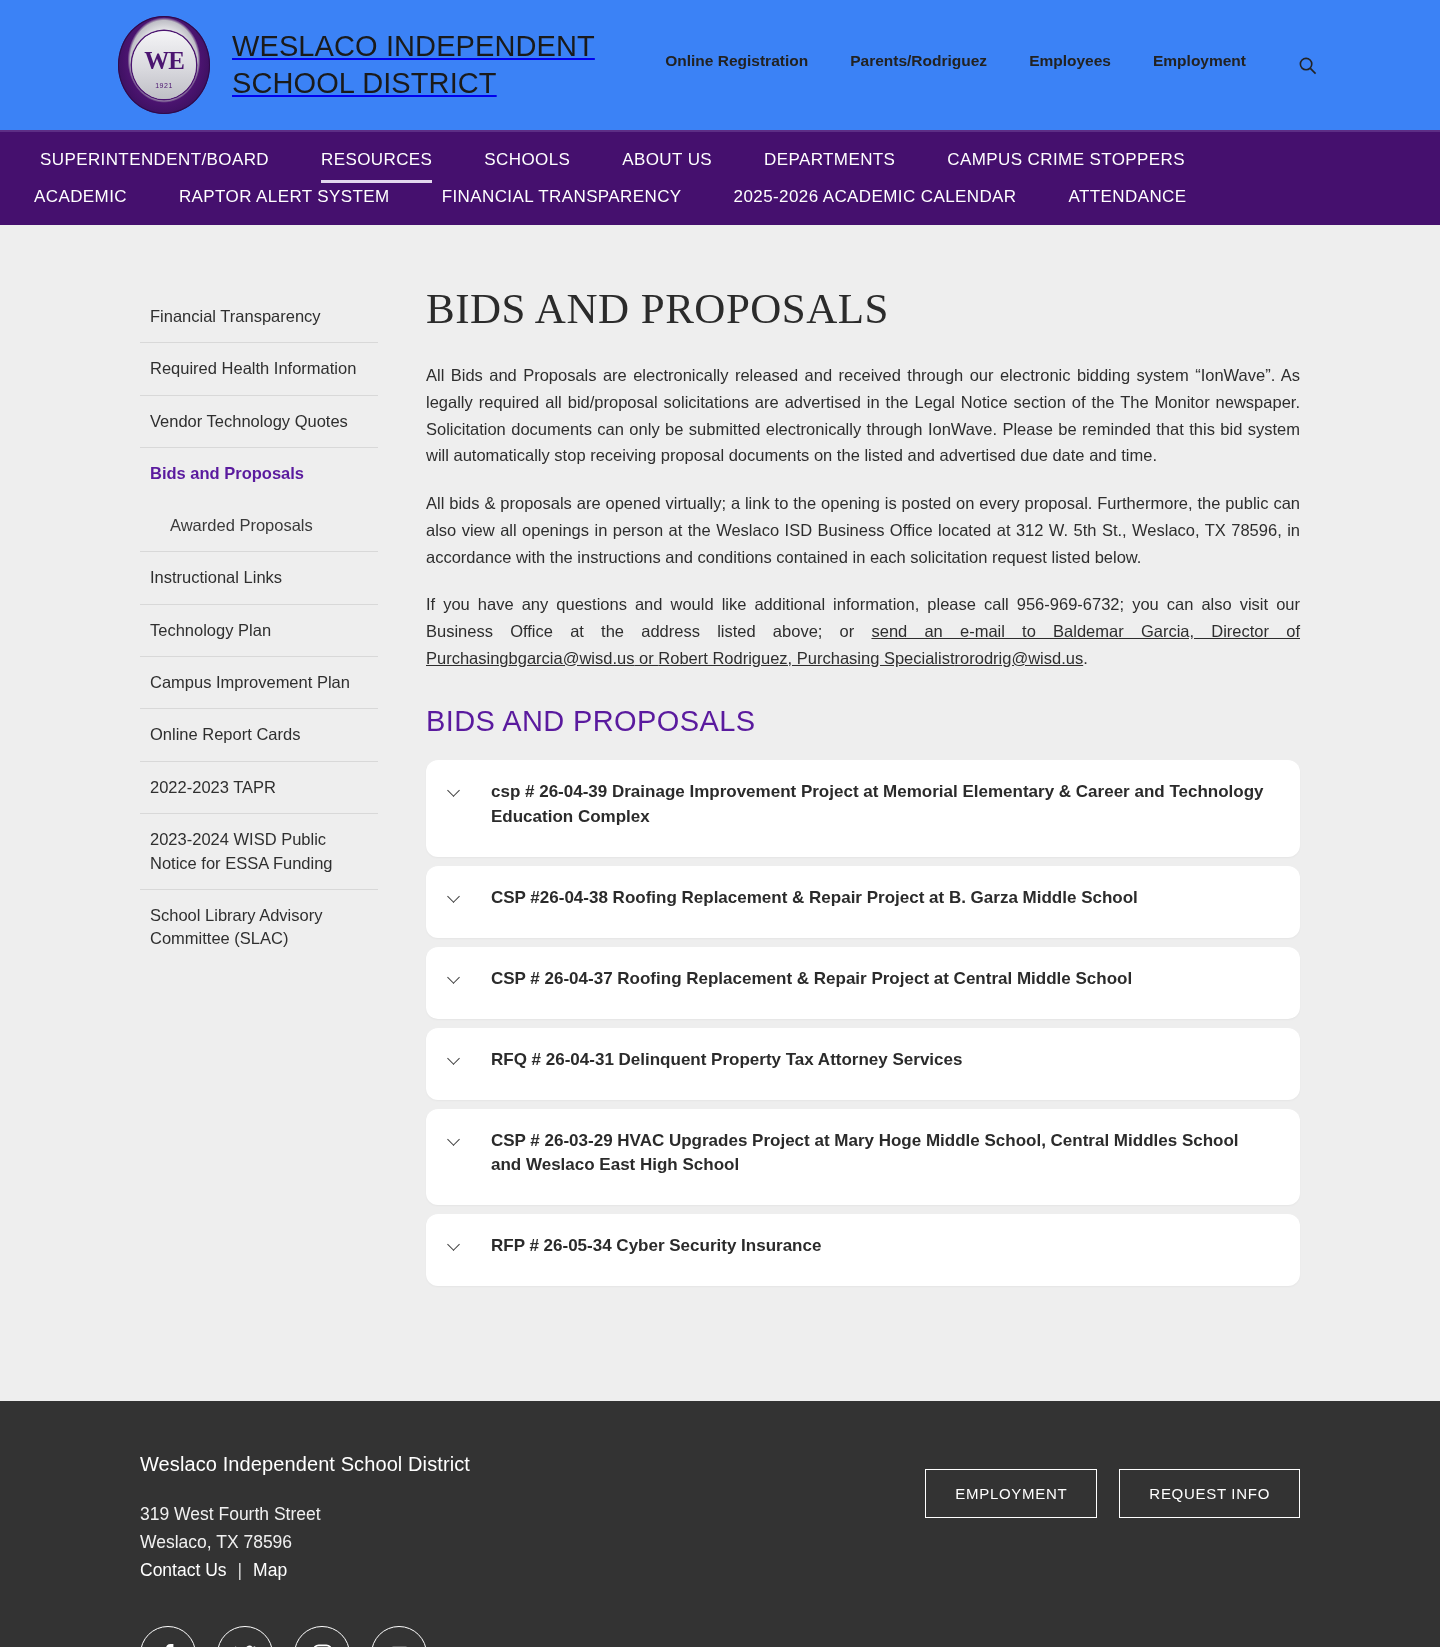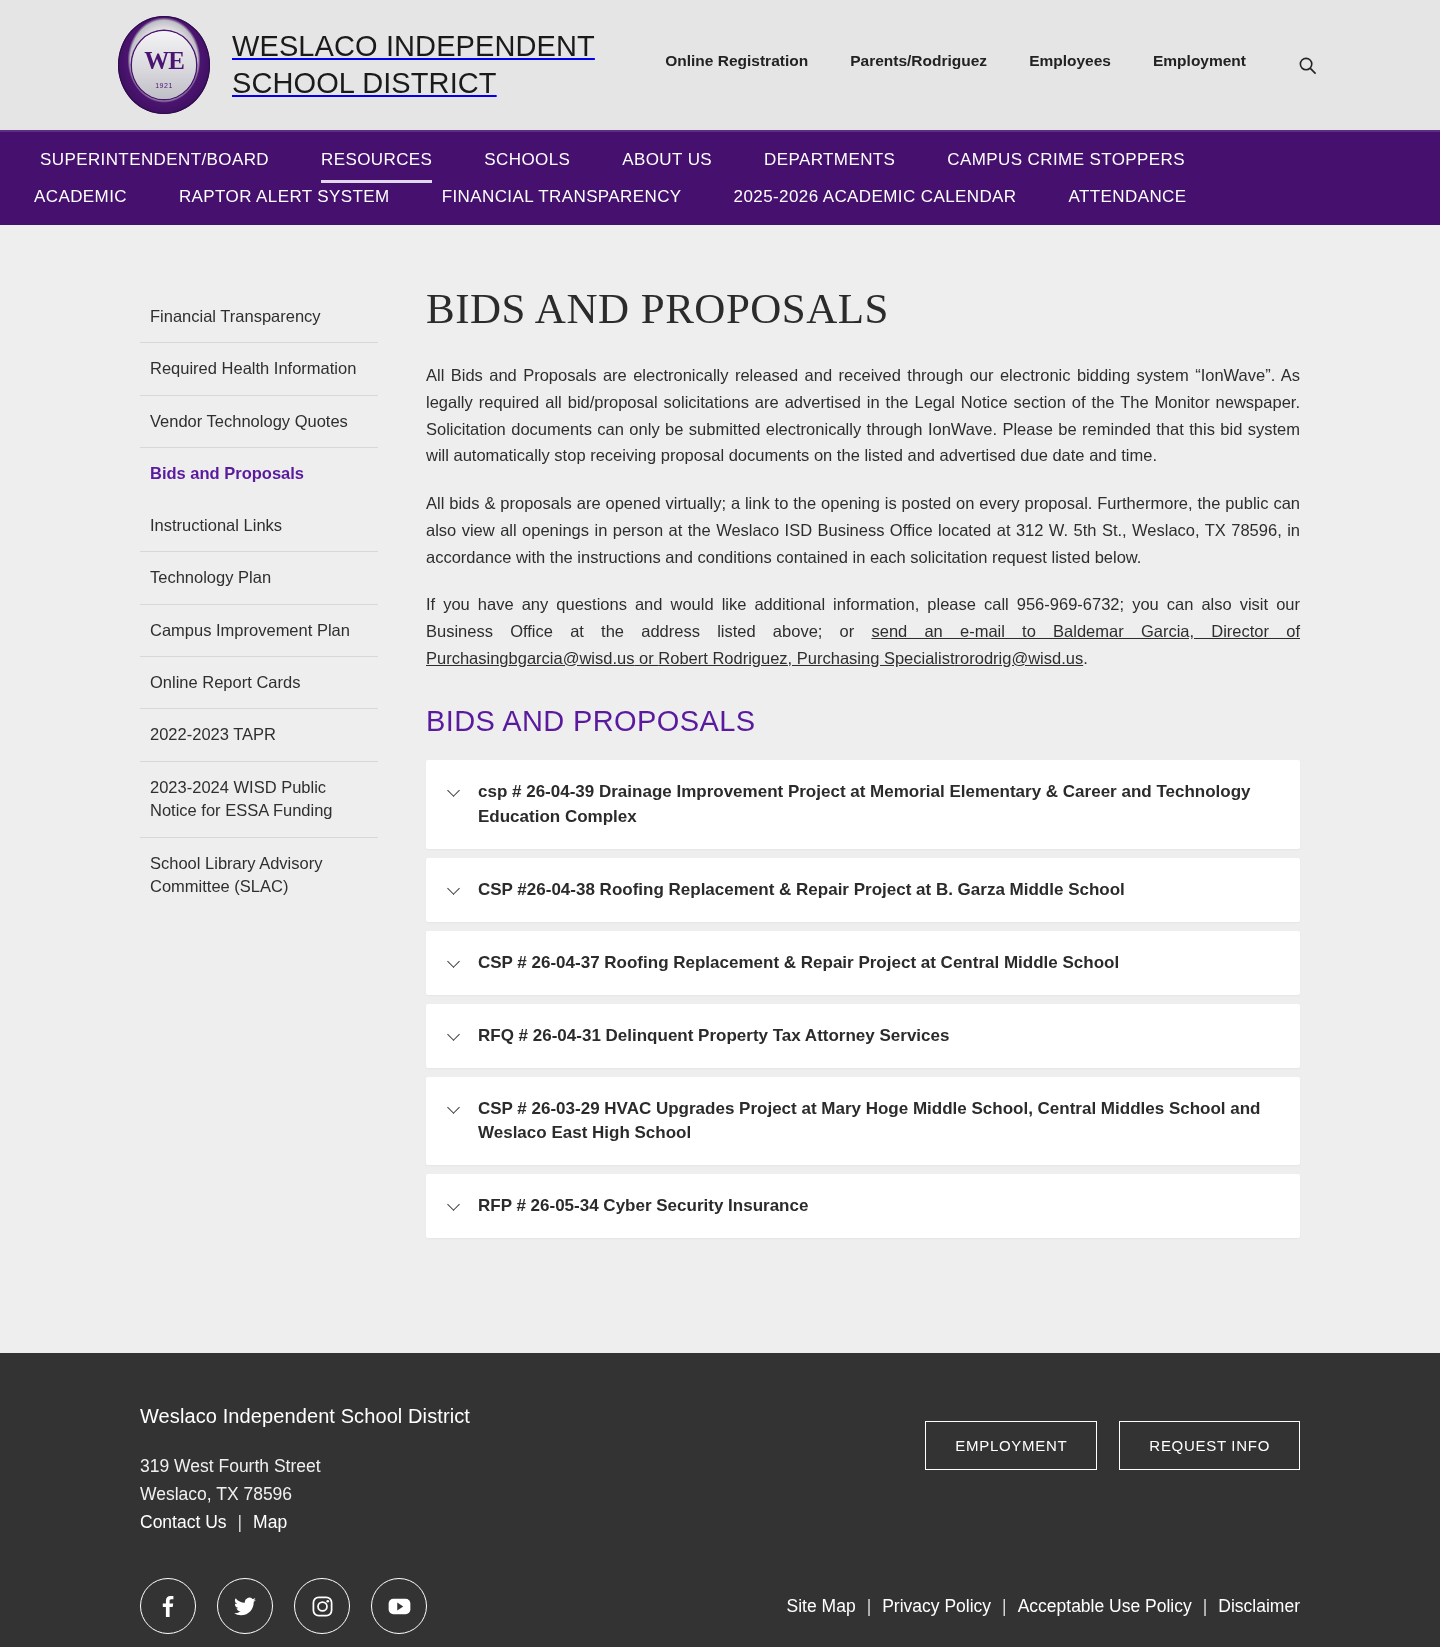--- a/index.html
+++ b/index.html
@@ -7,21 +7,21 @@
   body {
     font-family: "Liberation Sans", sans-serif;
     background: #ffffff;
     color: #333333;
     -webkit-font-smoothing: antialiased;
   }
 
   
   .utility-header {
     height: 130px;
-    background: #e5e5e5;
+    background: #3b82f6;
     display: flex;
     align-items: center;
     padding: 0 120px 0 118px;
   }
   .brand { display: flex; align-items: center; gap: 22px; flex: 0 0 auto; }
   .seal {
     width: 92px; height: 98px;
     border-radius: 50%;
     background: radial-gradient(ellipse at 50% 45%, #ffffff 0%, #e9e9ec 38%, #bfbfc6 52%, #4b1470 56%, #3d1060 74%, #5a2080 88%, #2e0b4a 100%);
     position: relative;
@@ -180,25 +180,25 @@
     font-weight: normal;
     color: #5a1a9e;
     letter-spacing: .4px;
     margin: 34px 0 22px 0;
   }
 
   
   .accordion { display: flex; flex-direction: column; gap: 9px; }
   .acc-item {
     background: #ffffff;
-    border-radius: 2px;
-    padding: 20px 28px 20px 22px;
+    border-radius: 12px;
+    padding: 20px 28px 28px 22px;
     display: flex;
     align-items: flex-start;
-    gap: 17px;
+    gap: 30px;
     cursor: pointer;
     box-shadow: 0 1px 2px rgba(0,0,0,.04);
   }
   .chev {
     flex: 0 0 auto;
     margin-top: 5px;
     width: 13px; height: 13px;
     display: inline-block;
     position: relative;
   }
@@ -331,20 +331,21 @@
 </nav>
 
 <div class="page">
   <div class="page-inner">
 
     <aside class="sidebar">
       <a class="side-link" href="#">Financial Transparency</a>
       <a class="side-link" href="#">Required Health Information</a>
       <a class="side-link" href="#">Vendor Technology Quotes</a>
       <a class="side-link active side-group-nb" href="#">Bids and Proposals</a>
+      <a class="side-link sub" href="#">Awarded Proposals</a>
       <a class="side-link" href="#">Instructional Links</a>
       <a class="side-link" href="#">Technology Plan</a>
       <a class="side-link" href="#">Campus Improvement Plan</a>
       <a class="side-link" href="#">Online Report Cards</a>
       <a class="side-link" href="#">2022-2023 TAPR</a>
       <a class="side-link" href="#">2023-2024 WISD Public Notice for ESSA Funding</a>
       <a class="side-link side-group-nb" href="#">School Library Advisory Committee (SLAC)</a>
     </aside>
 
     <main class="main-col">

